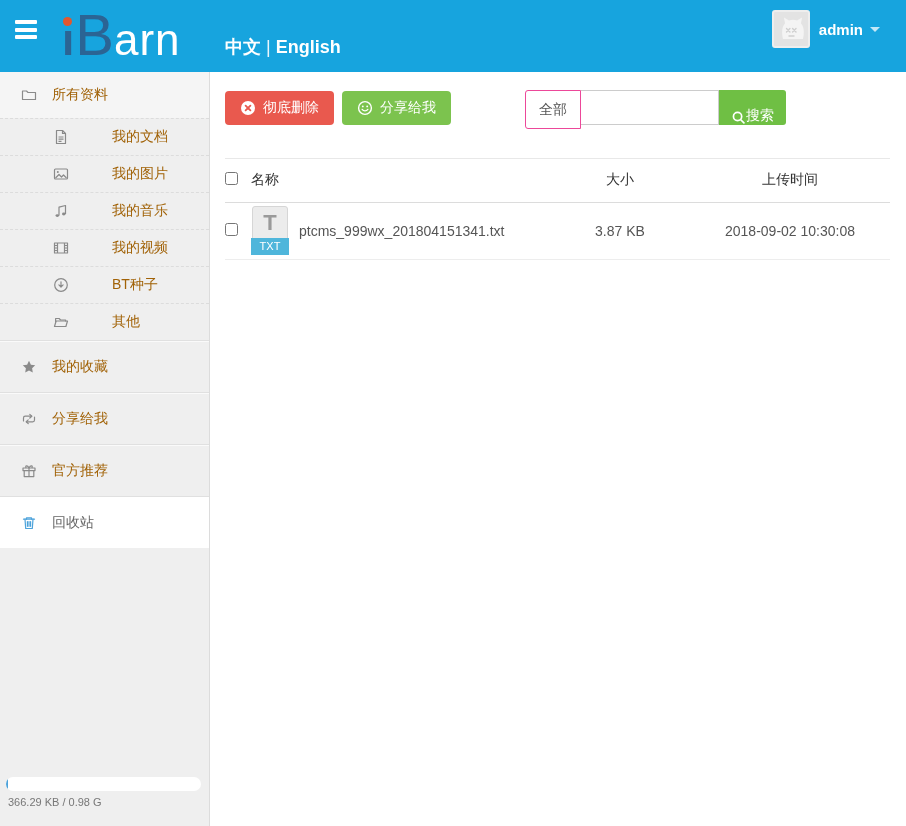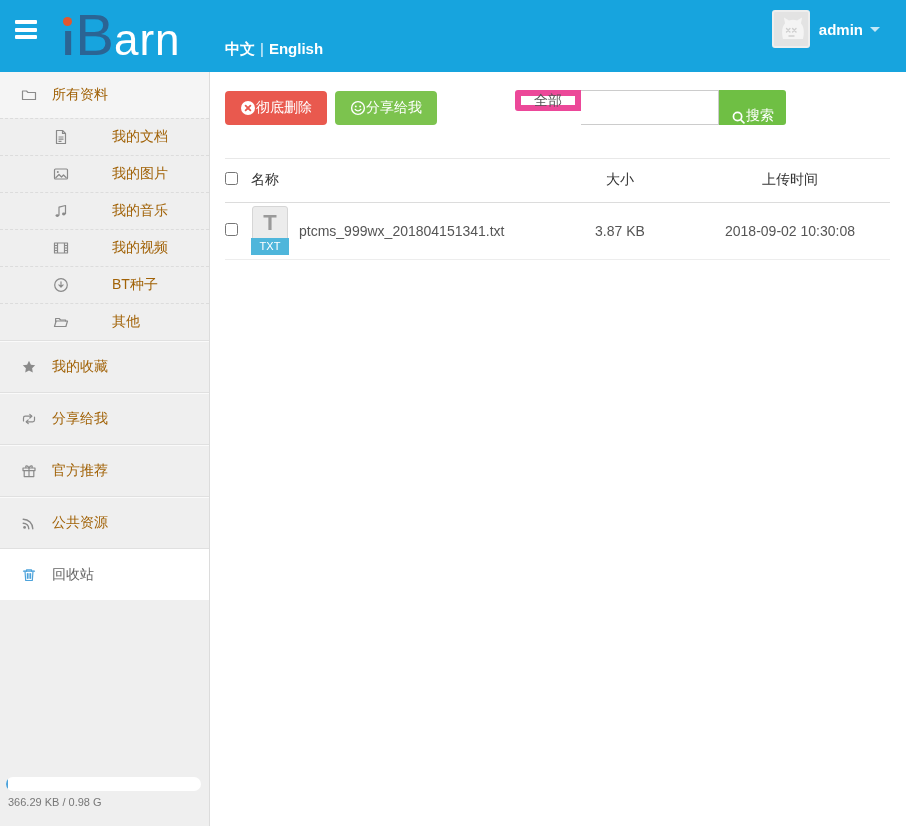--- a/index.html
+++ b/index.html
@@ -11,21 +11,21 @@
   .hamburger { position:absolute; left:15px; top:20px; width:22px; height:19px;
     display:flex; flex-direction:column; justify-content:space-between; cursor:pointer; }
   .hamburger i { display:block; height:4px; background:#fff; border-radius:1px; }
   .logo { position:absolute; left:62px; top:2px; display:flex; align-items:baseline;
     height:66px; line-height:66px; cursor:pointer; }
   .logo-i { font-size:44px; color:#2b6494; position:relative; font-weight:bold; }
   .logo-i::before { content:""; position:absolute; width:9px; height:9px; border-radius:50%;
     background:#e2572f; top:10px; left:1px; }
   .logo-b { font-size:58px; color:#2b6494; font-weight:normal; margin-left:1px; }
   .logo-arn { font-size:44px; color:#fff; letter-spacing:1px; }
-  .lang { position:absolute; left:225px; bottom:13px; color:#fff; font-size:15px; font-weight:bold; }
+  .lang { position:absolute; left:225px; bottom:13px; color:#fff; font-size:18px; font-weight:bold; }
   .lang a { color:#fff; text-decoration:none; cursor:pointer; }
   .lang .sep { margin:0 5px; font-weight:normal; color:#eaf6fd; }
   .userbox { position:absolute; right:26px; top:10px; display:flex; align-items:center; cursor:pointer; }
   .avatar { width:38px; height:38px; background:#e3e3e3; border:2px solid #eee;
     border-radius:3px; display:flex; align-items:center; justify-content:center; }
   .username { color:#fff; font-size:15px; font-weight:bold; margin-left:9px; }
   .caret { width:0; height:0; margin-left:7px; border-left:5px solid transparent;
     border-right:5px solid transparent; border-top:5px solid rgba(255,255,255,.75); }
 
   
@@ -44,27 +44,27 @@
     box-shadow:inset 0 1px 0 #fafafa; }
   .item.active { background:#fff; color:#666; box-shadow:none; }
   .item.active .ic { color:#4da3db; }
   .storage { position:absolute; left:6px; right:8px; bottom:18px; }
   .sbar { height:14px; background:#fff; border-radius:8px; overflow:hidden; }
   .sbar .fill { height:100%; width:1%; background:#4da3db; border-radius:8px; }
   .stext { margin-top:5px; font-size:11px; color:#777; padding-left:2px; }
 
   
   .toolbar { display:flex; align-items:center; }
-  .btn { display:flex; align-items:center; height:34px; padding:0 15px;
+  .btn { display:flex; align-items:center; gap:7px; height:34px; padding:0 15px;
     border:none; border-radius:4px; color:#fff; font-size:14px; cursor:pointer;
     font-family:Liberation Sans, sans-serif; }
   .btn-del { background:#e9594e; }
   .btn-res { background:#7cc34e; margin-left:8px; }
   .searchgrp { display:flex; margin-left:auto; margin-right:104px; height:35px; }
-  .filter { height:21px; padding:0 13px; background:#fff; border:6px solid #ec4899;
+  .filter { height:39px; padding:0 13px; background:#fff; border:1px solid #ec4899;
     border-radius:3px 0 0 3px; font-size:14px; color:#555; display:flex; align-items:center;
     cursor:pointer; }
   .sinput { width:138px; height:35px; border:1px solid #ccc; border-left:none;
     padding:0 8px; font-size:14px; outline:none; font-family:inherit; }
   .btn-search { display:flex; align-items:flex-end; height:35px; padding:0 12px;
     background:#6fbf44; border:none; border-radius:0 3px 3px 0; color:#fff; font-size:14px;
     cursor:pointer; font-family:inherit; }
 
   
   .tablewrap { margin-top:33px; border-top:1px solid #e8e8e8; }
@@ -221,30 +221,20 @@
         <svg width="16" height="16" viewBox="0 0 16 16" fill="none" stroke="currentColor" stroke-width="1.2" stroke-linejoin="round">
             <rect x="2" y="5" width="12" height="2.6"></rect>
             <path d="M3.2 7.6 v6 h9.6 v-6"></path>
             <path d="M8 5 v8.6"></path>
             <path d="M8 5 C6.5 1.8 3.6 2.6 5.2 5 M8 5 C9.5 1.8 12.4 2.6 10.8 5"></path>
           </svg>
       </span>
         <span class="lbl">官方推荐</span>
     </div>
 
-    <div class="item grp">
-      <span class="ic">
-        <svg width="16" height="16" viewBox="0 0 16 16" fill="none" stroke="currentColor" stroke-width="1.4" stroke-linecap="round">
-            <circle cx="3.6" cy="12.4" r="1.4" fill="currentColor" stroke="none"></circle>
-            <path d="M2.2 8.2 a5.6 5.6 0 0 1 5.6 5.6"></path>
-            <path d="M2.2 4.2 a9.6 9.6 0 0 1 9.6 9.6"></path>
-          </svg>
-      </span>
-        <span class="lbl">公共资源</span>
-    </div>
 
     <div class="item grp active">
       <span class="ic">
         <svg width="16" height="16" viewBox="0 0 16 16" fill="none" stroke="currentColor" stroke-width="1.2" stroke-linejoin="round" stroke-linecap="round">
             <path d="M2.5 4.2 h11"></path>
             <path d="M5.5 4.2 V2.8 h5 v1.4"></path>
             <path d="M4 4.2 l.7 9.3 h6.6 l.7-9.3"></path>
             <path d="M6.4 6.5 v4.8 M8 6.5 v4.8 M9.6 6.5 v4.8"></path>
           </svg>
       </span>

